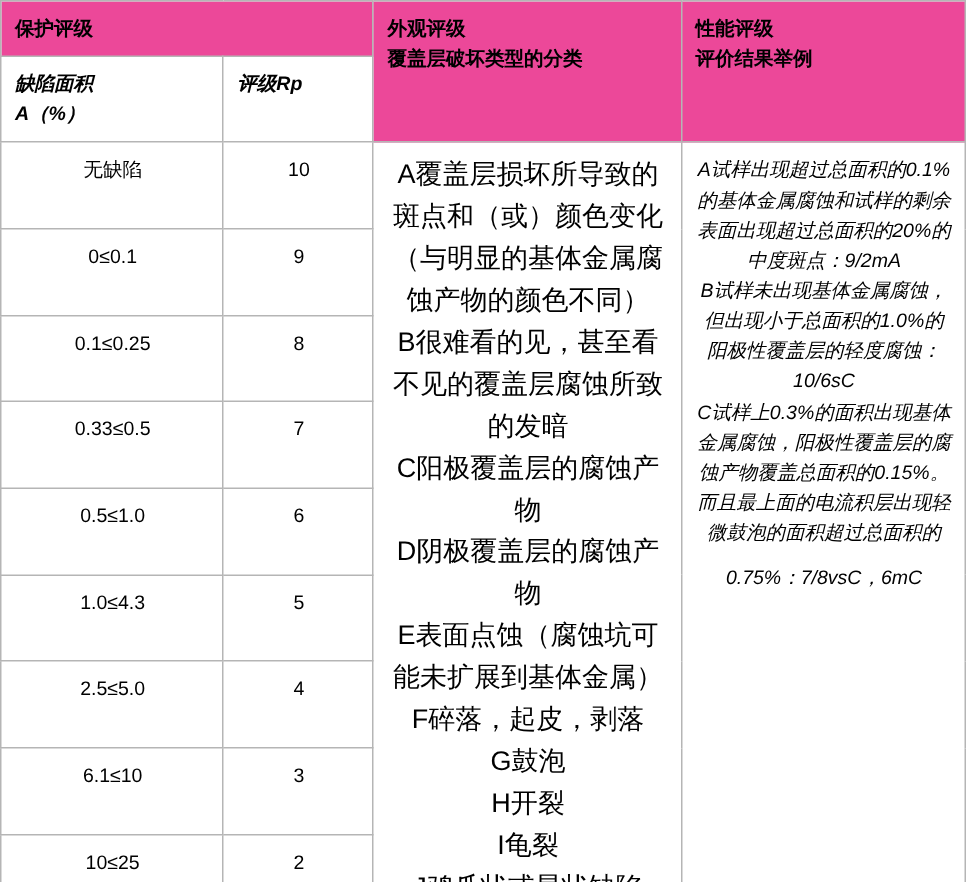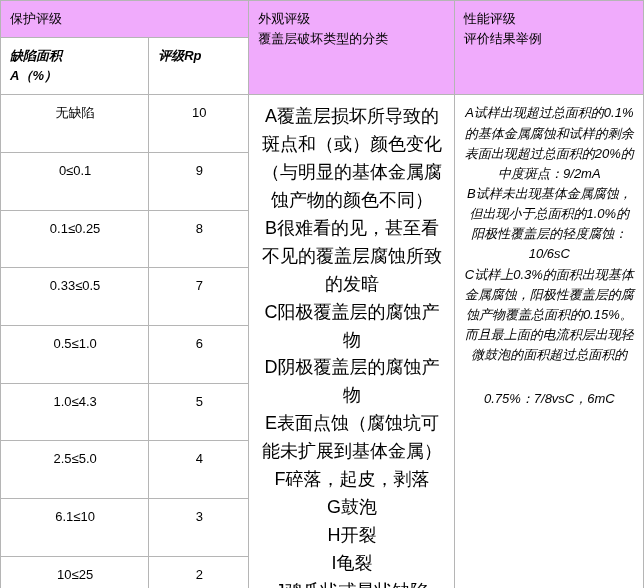--- a/index.html
+++ b/index.html
@@ -26,22 +26,22 @@
     vertical-align: top;
     padding: 8px 8px 8px 9px;
     line-height: 1.55;
   }
   .col-a { width: 148px; }
   .col-b { width: 100px; }
   .col-c { width: 205px; }
   .col-d { width: 189px; }
 
   .hdr {
-    font-weight: normal;
-    background: #f0abfc;
+    font-weight: bold;
+    background: #ec4899;
   }
   .hdr-line { display: block; }
 
   .sub-hdr {
     font-weight: bold;
     font-style: italic;
   }
 
   .big-desc {
     line-height: 1.72;
@@ -54,21 +54,21 @@
   .perf-desc {
     line-height: 1.72;
     font-size: 13px;
   }
   .perf-desc .seg {
     display: block;
     white-space: pre-wrap;
     font-style: italic;
   }
   .perf-desc .seg.gap {
-    margin-top: 24px;
+    margin-top: 10px;
   }
   .num-cell {
     padding-left: 10px;
   }
   .row-tall td { height: 30px; text-align: center; }
 </style>
 </head>
 <body>
 
 <table class="rating-table">

